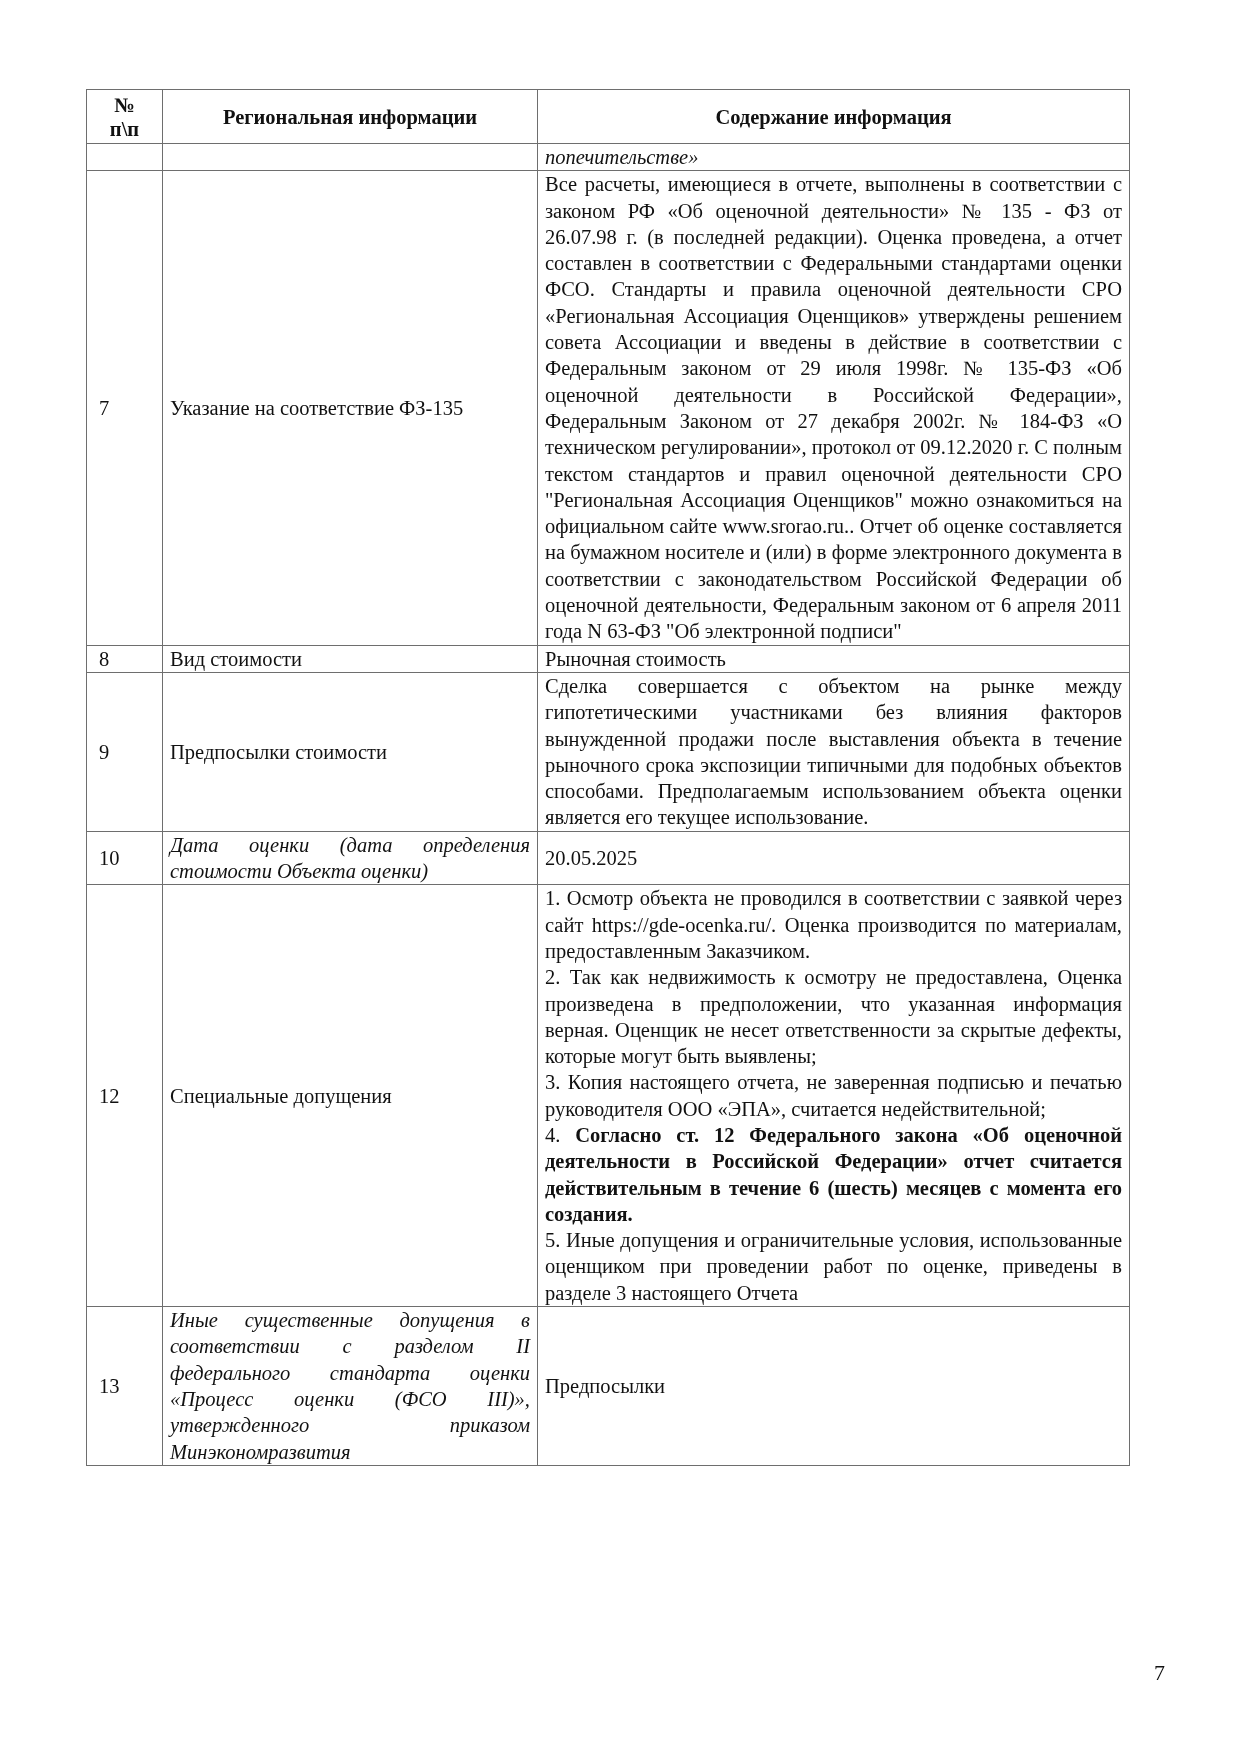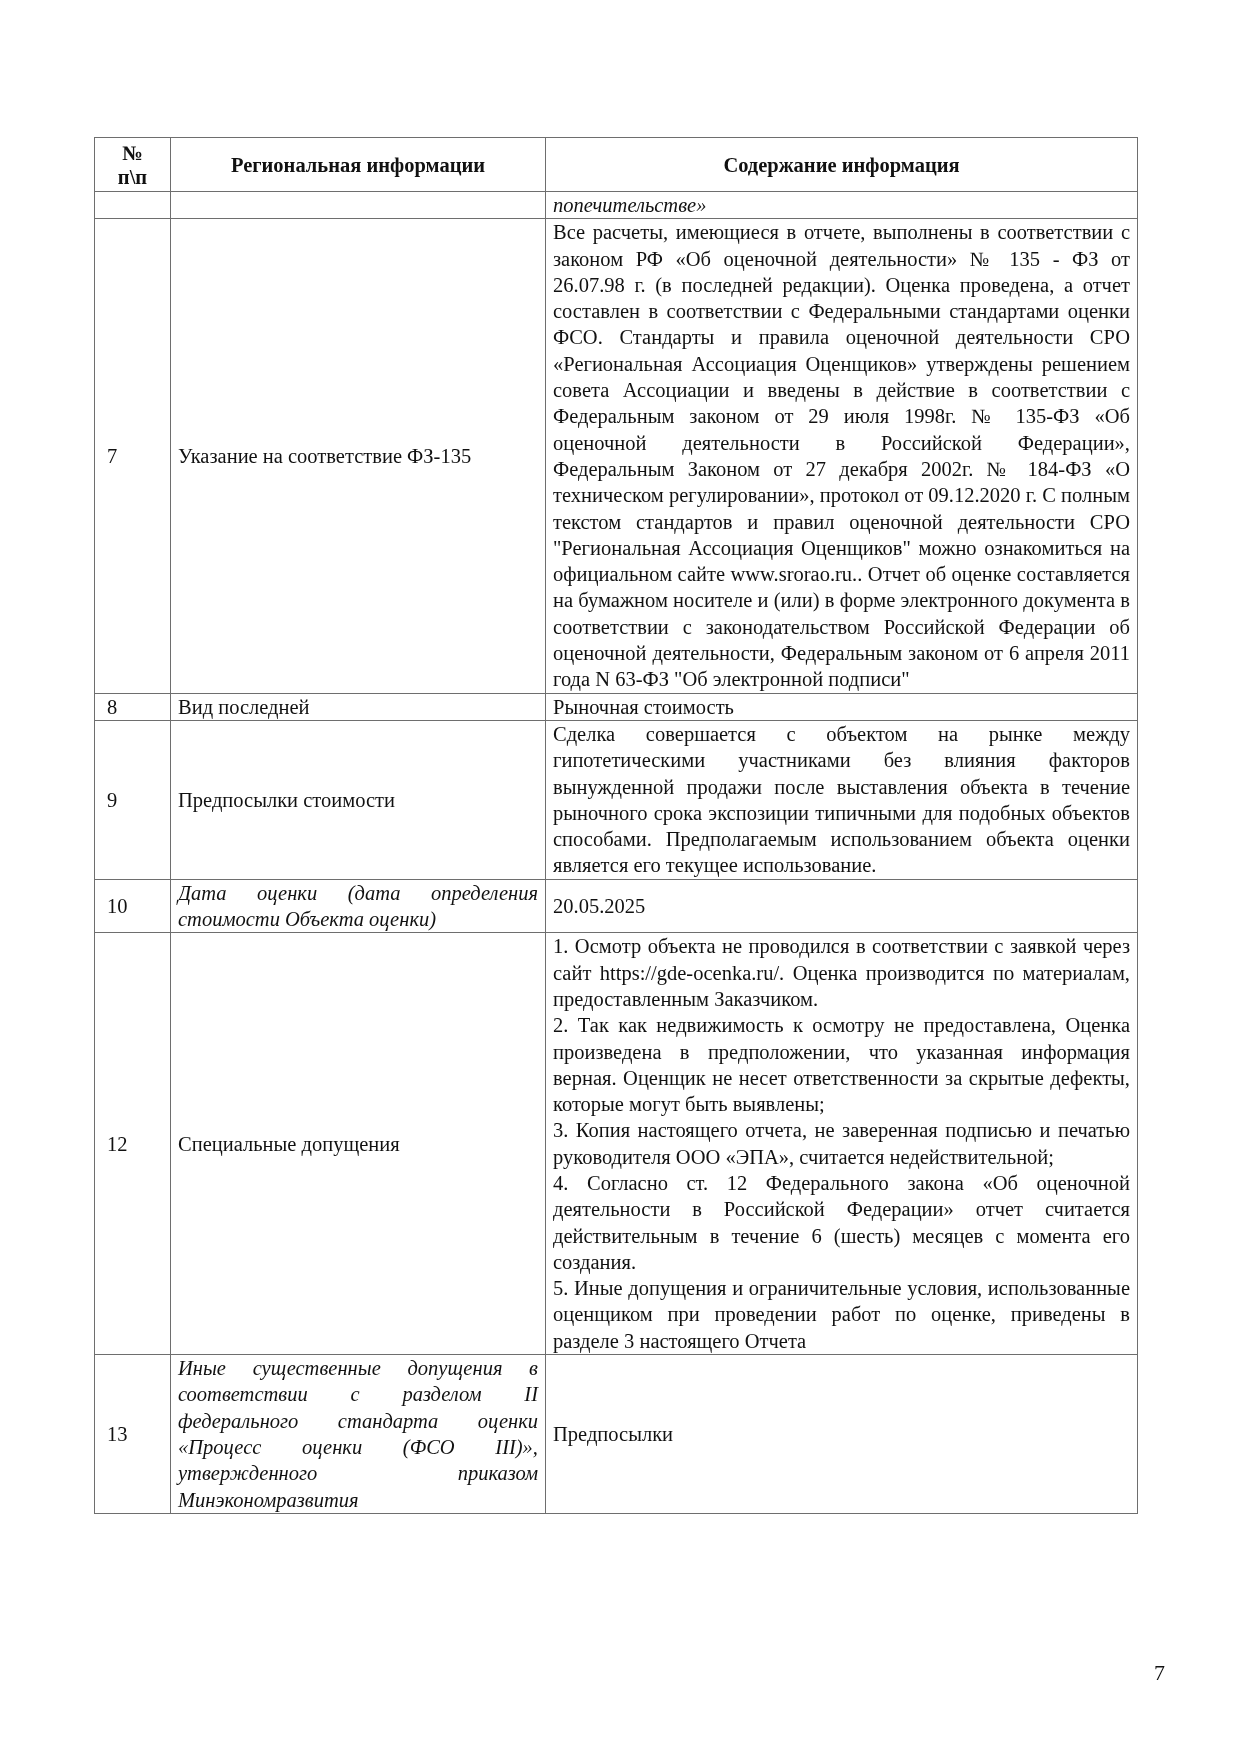--- a/index.html
+++ b/index.html
@@ -1,36 +1,36 @@
 <!DOCTYPE html>
 <html><head>
 <meta charset="utf-8">
 <style>
   html, body { margin: 0; padding: 0; background: #ffffff; }
   body {
     width: 1241px; height: 1755px; position: relative; overflow: hidden;
     font-family: "Liberation Serif", "DejaVu Serif", serif; color: #111;
   }
   .page-table {
-    position: absolute; left: 94px; top: 89px; width: 1043px;
+    position: absolute; left: 86px; top: 89px; width: 1043px;
     border-collapse: collapse; table-layout: fixed;
-    font-size: 20.5px; line-height: 26.3px; margin-top: 48px;
+    font-size: 20.5px; line-height: 26.3px;
   }
   .page-table td, .page-table th {
     border: 1.5px solid #6e6e6e; vertical-align: middle; padding: 0 7px;
   }
   .page-table th { font-weight: bold; text-align: center; height: 53px; font-size: 20.5px; line-height: 24px;}
   col.c1 { width: 76px; }
   col.c2 { width: 375px; }
   col.c3 { width: 592px; }
   td.num { padding-left: 12px; }
   td.txt { text-align: justify; }
   td.name-just { text-align: justify; font-style: italic; }
   .para { display: block; text-align: justify; }
-  b.bold { font-weight: normal; }
+  b.bold { font-weight: bold; }
   .page-number { position: absolute; left: 1154px; top: 1660px; font-size: 22px; }
 </style>
 </head>
 <body>
 
 <table class="page-table">
   <colgroup>
       <col class="c1">
       <col class="c2">
       <col class="c3">
@@ -48,21 +48,21 @@
       <td></td>
       <td class="txt">попечительстве»</td>
     </tr>
     <tr>
       <td class="num">7</td>
       <td>Указание на соответствие ФЗ-135</td>
       <td class="txt">Все расчеты, имеющиеся в отчете, выполнены в соответствии с законом РФ «Об оценочной деятельности» № 135 - ФЗ от 26.07.98 г. (в последней редакции). Оценка проведена, а отчет составлен в соответствии с Федеральными стандартами оценки ФСО. Стандарты и правила оценочной деятельности СРО «Региональная Ассоциация Оценщиков» утверждены решением совета Ассоциации и введены в действие в соответствии с Федеральным законом от 29 июля 1998г. № 135-ФЗ «Об оценочной деятельности в Российской Федерации», Федеральным Законом от 27 декабря 2002г. № 184-ФЗ «О техническом регулировании», протокол от 09.12.2020 г. С полным текстом стандартов и правил оценочной деятельности СРО "Региональная Ассоциация Оценщиков" можно ознакомиться на официальном сайте www.srorao.ru.. Отчет об оценке составляется на бумажном носителе и (или) в форме электронного документа в соответствии с законодательством Российской Федерации об оценочной деятельности, Федеральным законом от 6 апреля 2011 года N 63-ФЗ "Об электронной подписи"</td>
     </tr>
     <tr>
       <td class="num">8</td>
-      <td>Вид последней</td>
+      <td>Вид стоимости</td>
       <td class="txt">Рыночная стоимость</td>
     </tr>
     <tr>
       <td class="num">9</td>
       <td>Предпосылки стоимости</td>
       <td class="txt">Сделка совершается с объектом на рынке между гипотетическими участниками без влияния факторов вынужденной продажи после выставления объекта в течение рыночного срока экспозиции типичными для подобных объектов способами. Предполагаемым использованием объекта оценки является его текущее использование.</td>
     </tr>
     <tr style="height:53px;">
       <td class="num">10</td>
       <td class="name-just">Дата оценки (дата определения стоимости Объекта оценки)</td>

